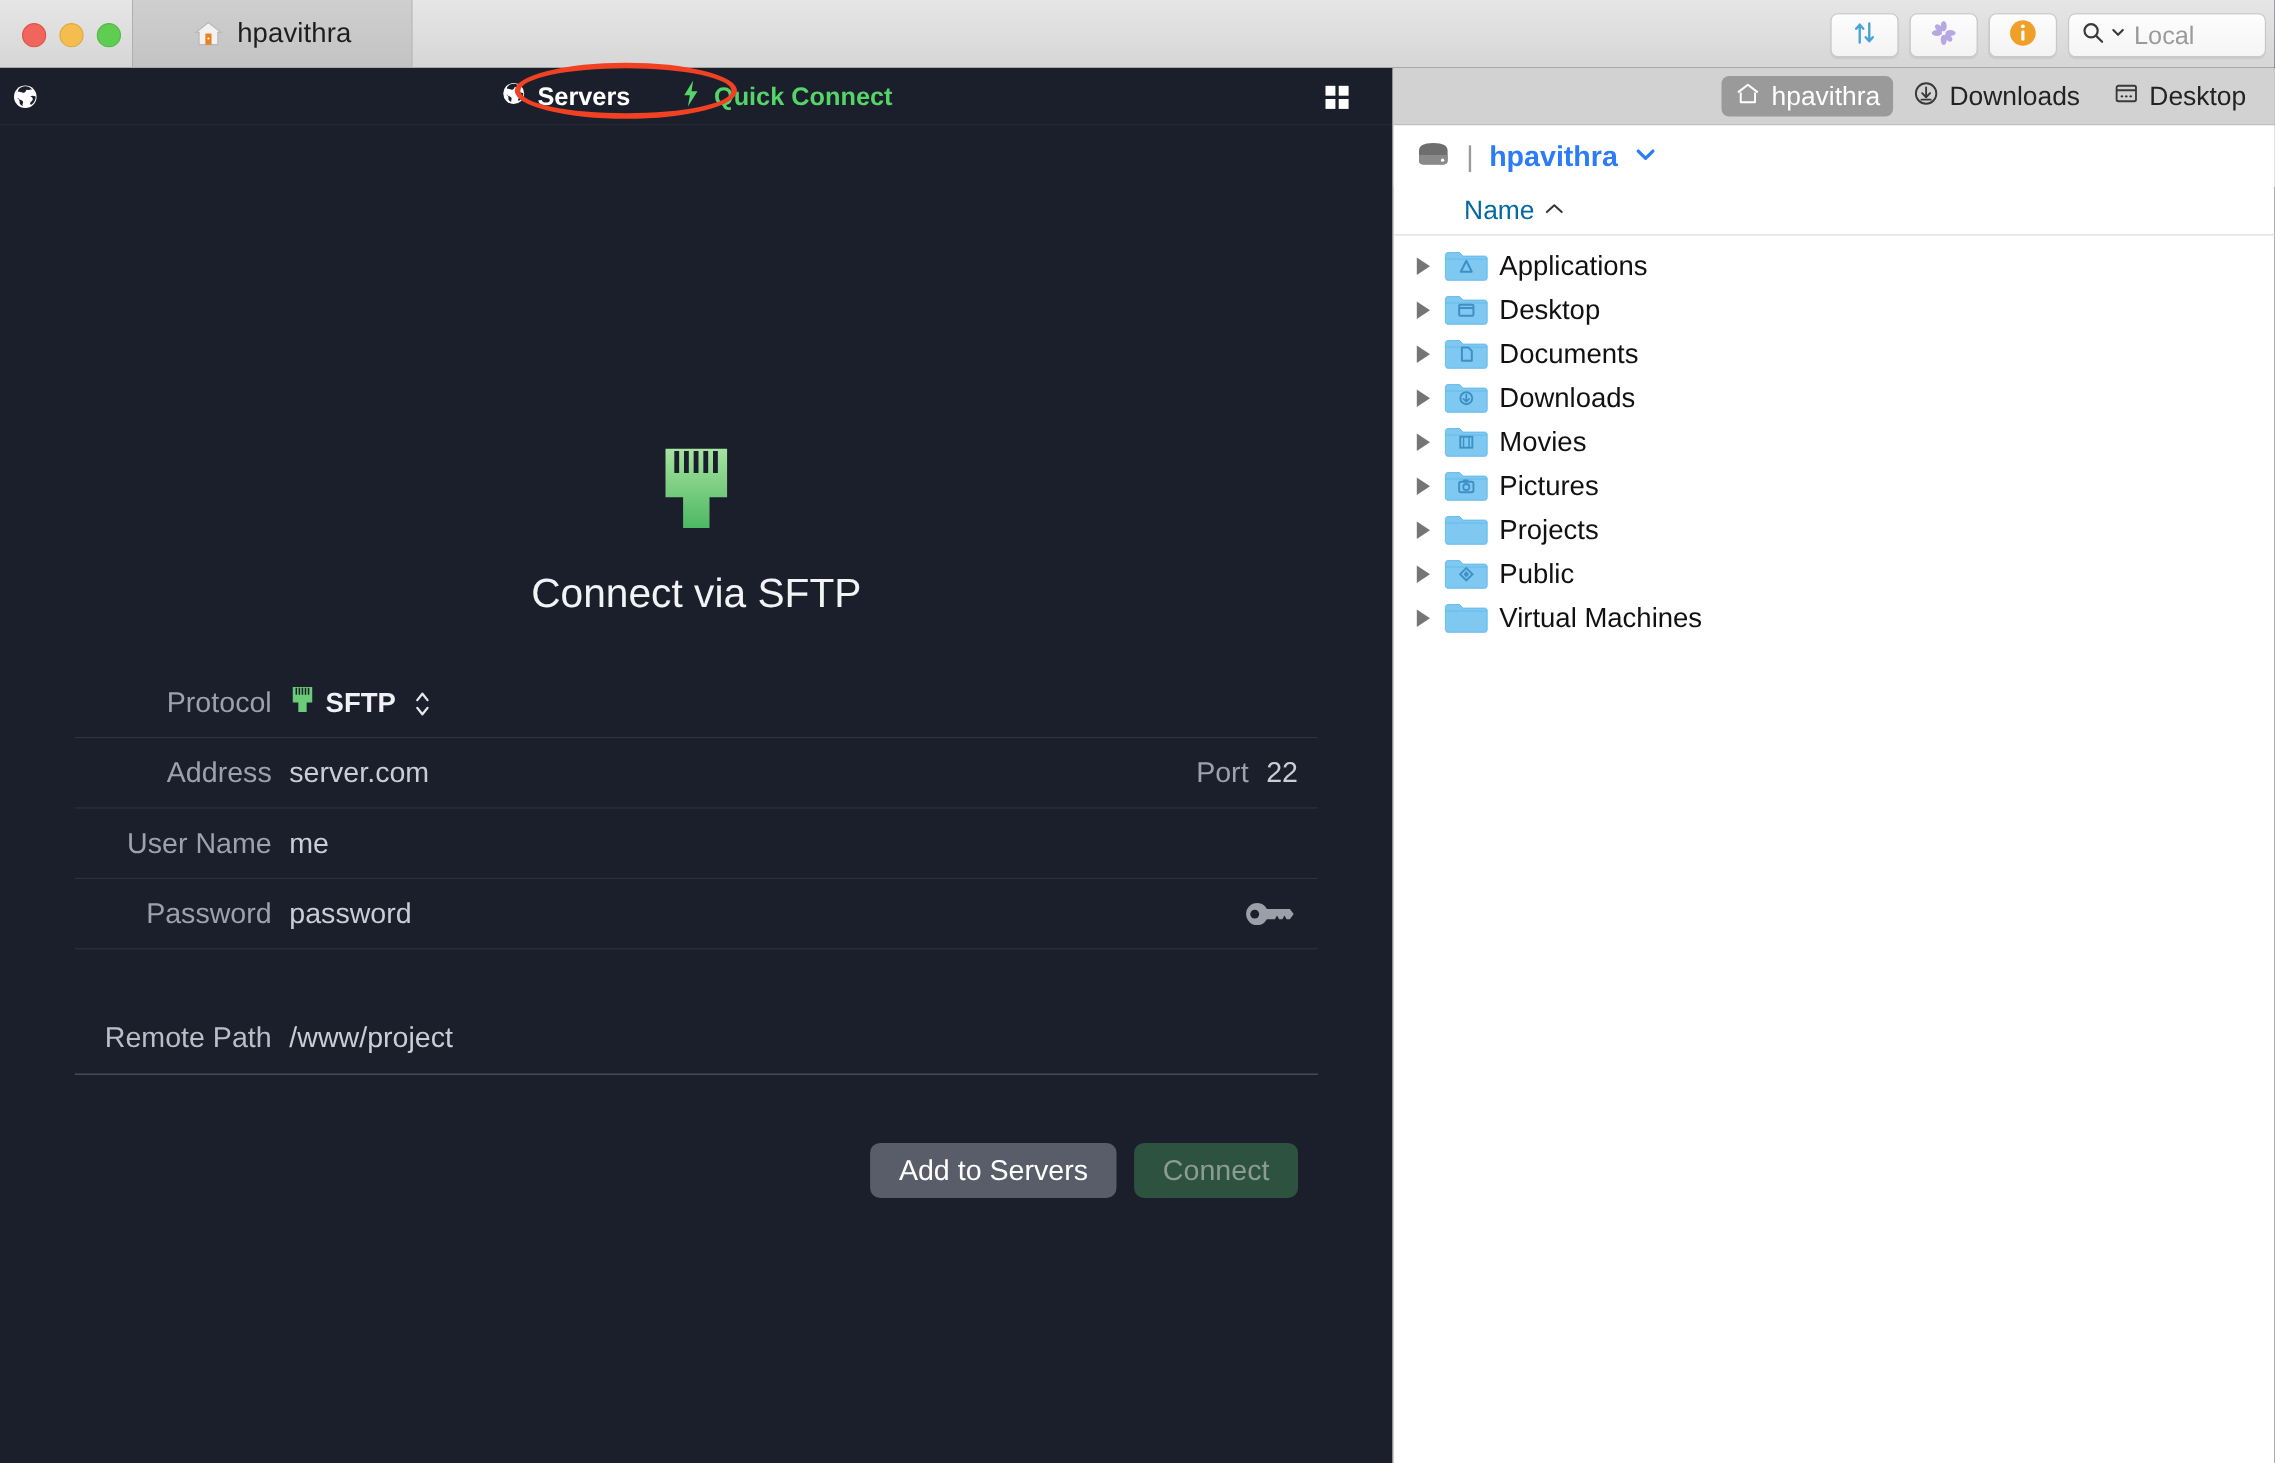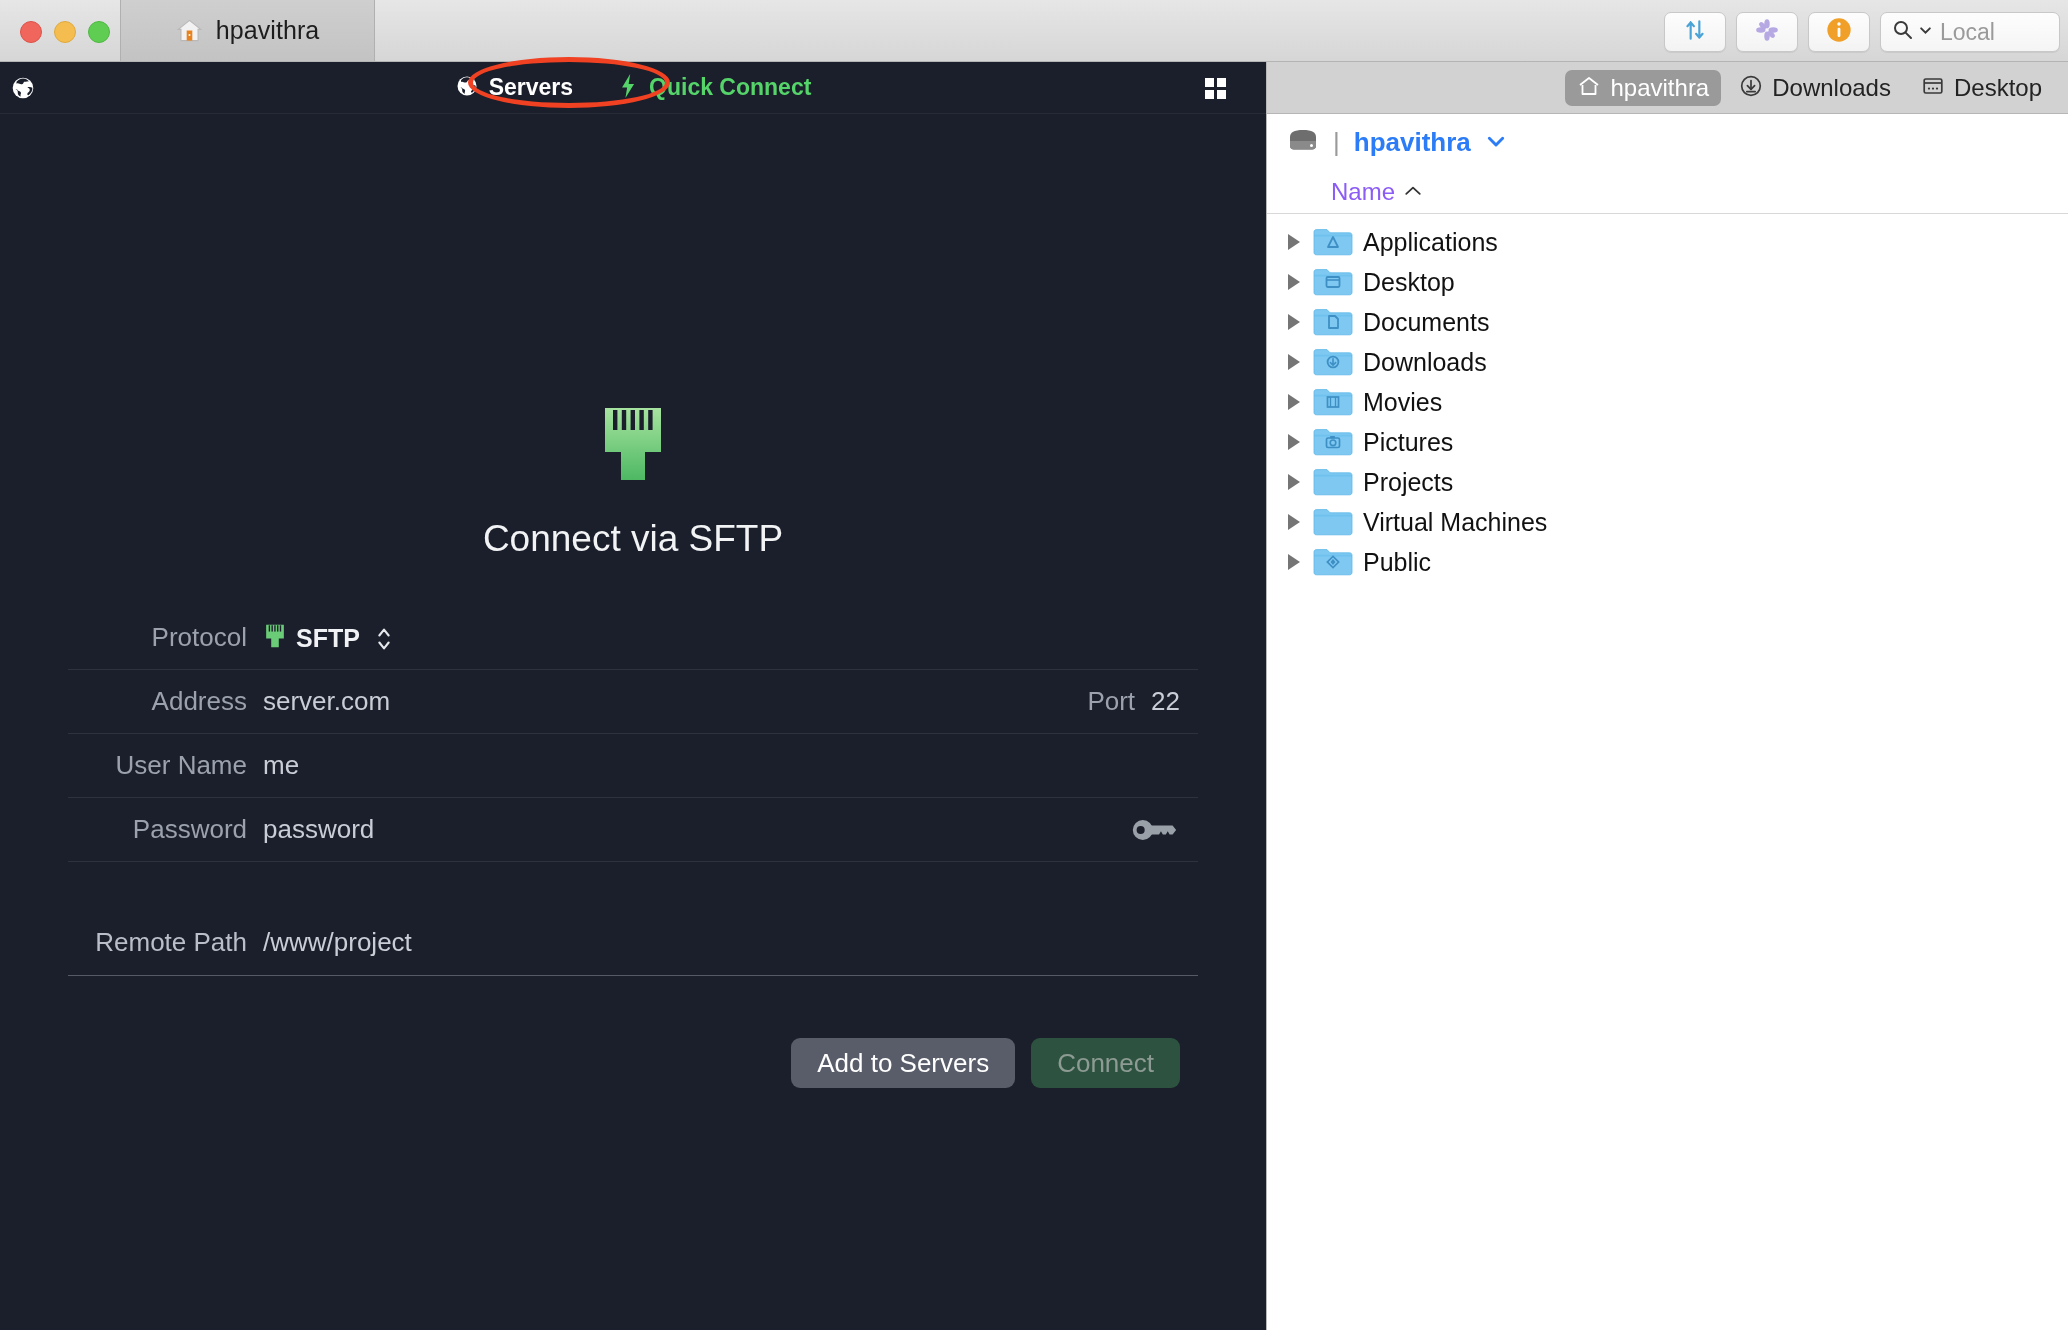--- a/index.html
+++ b/index.html
@@ -123,21 +123,21 @@
   .crumb.active { background: #9a9a9a; }
   .crumb span.t { font-size: 24px; color: #232323; }
   .crumb.active span.t { color: #ffffff; }
 
   .locbar { height: 56px; display: flex; align-items: center; gap: 14px; padding-left: 20px; background:#fff; }
   .loc-sep { color: #9a9a9a; font-size: 26px; }
   .loc-name { font-size: 26px; color: #2b7cf6; font-weight: bold; }
   .loc-caret { color: #2b7cf6; font-size: 21px; font-weight: bold; }
 
   .col-head { height: 44px; border-bottom: 1px solid #d8d8d8; display: flex; align-items: center; padding-left: 64px; gap: 9px; }
-  .col-head .t { font-size: 24px; color: #8b5cf6; }
+  .col-head .t { font-size: 24px; color: #0369a1; }
 
   .flist { padding-top: 8px; }
   .frow { height: 40px; display: flex; align-items: center; gap: 0; padding-left: 10px; }
   .disc { width: 34px; display: flex; justify-content: center; align-items: center; }
   .tri { width: 0; height: 0; border-left: 12px solid #757575; border-top: 8px solid transparent; border-bottom: 8px solid transparent; }
   .fico { width: 44px; display: flex; justify-content: center; align-items: center; }
   .fname { font-size: 25px; color: #111111; margin-left: 8px; }
 </style>
 </head>
 <body>
@@ -505,33 +505,33 @@
           <span class="fname">Projects</span>
         </div>
         <div class="frow">
           <span class="disc">
             <i class="tri"></i>
           </span>
           <span class="fico">
             <svg width="44" height="34" viewBox="0 0 44 34">
               <path d="M3 7 C3 5.6 4 4.6 5.4 4.6 H16 L19 7.8 H38.6 C40 7.8 41 8.8 41 10.2 V27.4 C41 28.8 40 29.8 38.6 29.8 H5.4 C4 29.8 3 28.8 3 27.4 Z" fill="#7ec8f2" stroke="#5eb7e8" stroke-width="0.8"></path>
               <path d="M3 9.8 H41 V11.4 H3 Z" fill="#5eb7e8" opacity="0.45"></path>
-            </svg>
-          </span>
-          <span class="fname">Virtual Machines</span>
-        </div>
-        <div class="frow">
-          <span class="disc">
-            <i class="tri"></i>
-          </span>
-          <span class="fico">
-            <svg width="44" height="34" viewBox="0 0 44 34">
-              <path d="M3 7 C3 5.6 4 4.6 5.4 4.6 H16 L19 7.8 H38.6 C40 7.8 41 8.8 41 10.2 V27.4 C41 28.8 40 29.8 38.6 29.8 H5.4 C4 29.8 3 28.8 3 27.4 Z" fill="#7ec8f2" stroke="#5eb7e8" stroke-width="0.8"></path>
-              <path d="M3 9.8 H41 V11.4 H3 Z" fill="#5eb7e8" opacity="0.45"></path>
               <rect x="18" y="13" width="8" height="8" transform="rotate(45 22 17)" fill="none" stroke="#3e8fc4" stroke-width="1.7"></rect>
               <path d="M22 14 L24.5 17 L22 20 L19.5 17 Z" fill="#3e8fc4"></path>
             </svg>
           </span>
           <span class="fname">Public</span>
         </div>
+        <div class="frow">
+          <span class="disc">
+            <i class="tri"></i>
+          </span>
+          <span class="fico">
+            <svg width="44" height="34" viewBox="0 0 44 34">
+              <path d="M3 7 C3 5.6 4 4.6 5.4 4.6 H16 L19 7.8 H38.6 C40 7.8 41 8.8 41 10.2 V27.4 C41 28.8 40 29.8 38.6 29.8 H5.4 C4 29.8 3 28.8 3 27.4 Z" fill="#7ec8f2" stroke="#5eb7e8" stroke-width="0.8"></path>
+              <path d="M3 9.8 H41 V11.4 H3 Z" fill="#5eb7e8" opacity="0.45"></path>
+            </svg>
+          </span>
+          <span class="fname">Virtual Machines</span>
+        </div>
       </div>
   </div>
 </div>
 
 </body></html>

